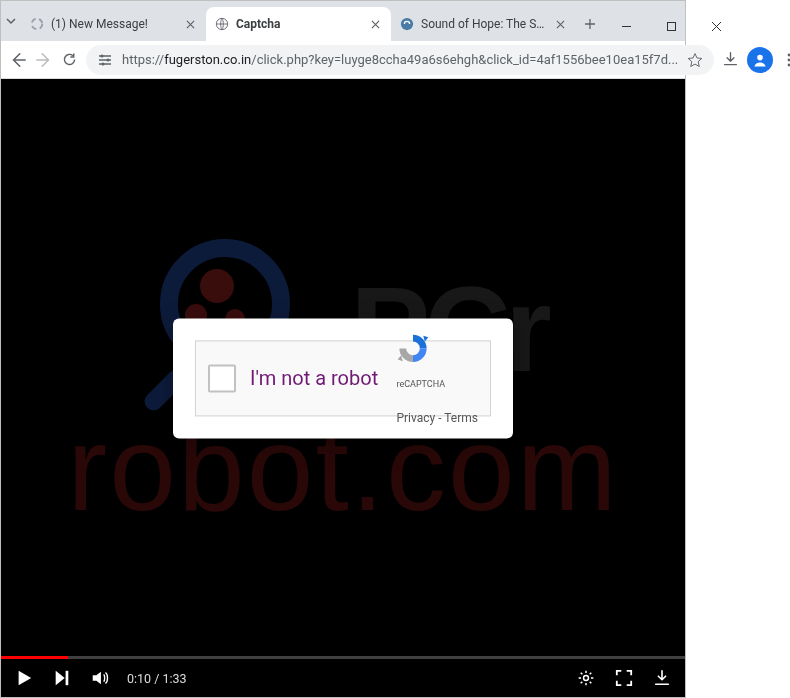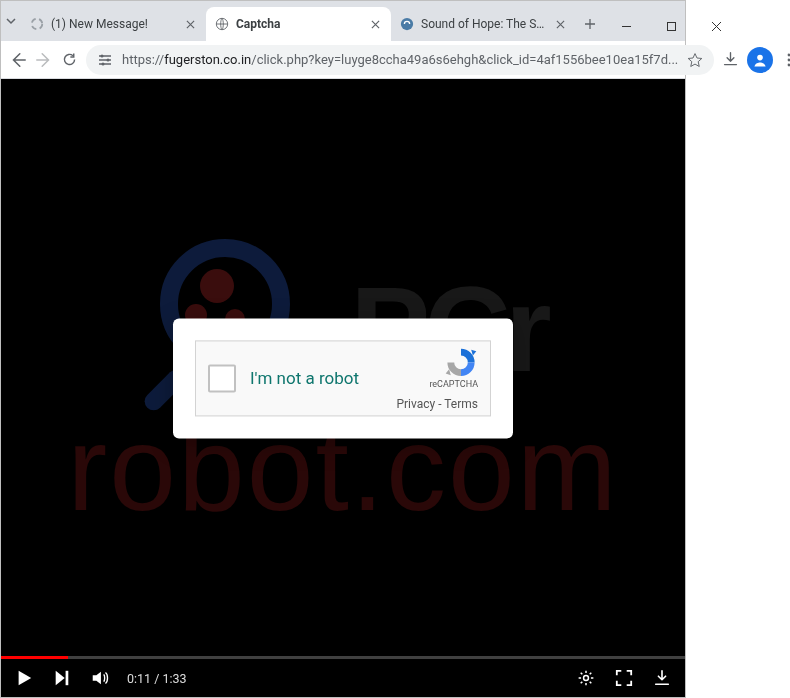--- a/index.html
+++ b/index.html
@@ -39,22 +39,22 @@
     .magnifier { width: 180px; height: 180px; position: relative; }
     .mag-circle { width: 130px; height: 130px; border: 18px solid #0d1b3b; border-radius: 50%; position: absolute; top: 0; left: 20px; }
     .mag-handle { width: 50px; height: 18px; background:#0d1b3b; position:absolute; bottom: 20px; left: 0; transform: rotate(-45deg); border-radius: 9px; }
     .virus-dot { position:absolute; border-radius:50%; background:#3a0d0d; }
     .pcr-text { font-size: 120px; font-weight: 700; color: #181818; letter-spacing: -6px; font-family: Arial, sans-serif; }
     .risk-text { font-size: 120px; font-weight: 400; color: #2a0808; letter-spacing: 2px; font-family: Arial, sans-serif; margin-top: -20px; }
     
     .captcha-card { position: absolute; top: 50%; left: 50%; transform: translate(-50%, -58%); width: 340px; background: #fff; border-radius: 6px; padding: 22px; box-shadow: 0 6px 24px rgba(0,0,0,0.3); }
     .captcha-box { border: 1px solid #d3d3d3; background: #f9f9f9; height: 76px; display:flex; align-items:center; padding: 0 12px; gap: 14px; }
     .captcha-check { width: 28px; height: 28px; border: 2px solid #c1c1c1; border-radius: 2px; background:#fff; cursor:pointer; }
-    .captcha-label { flex:1; font-size: 17px; color:#0f766e; }
-    .captcha-brand { display:flex; flex-direction:column; align-items:flex-end; gap:0; }
+    .captcha-label { flex:1; font-size: 20px; color:#701a75; }
+    .captcha-brand { display:flex; flex-direction:column; align-items:flex-start; gap:14px; }
     .captcha-logo { width: 34px; height: 34px; }
     .captcha-brand-text { font-size: 9px; color:#555; }
     .captcha-links { font-size: 12px; color:#555;margin-top:8px; }
     
     .progress-bar { position:absolute; bottom: 38px; left:0; right:0; height: 3px; background: rgba(255,255,255,0.25); }
     .progress-fill { height:100%; background:#ff0000; width: 10%; }
     
     .video-controls { position:absolute; bottom:0; left:0; right:0; height: 38px; display:flex; align-items:center; padding: 0 12px; gap: 16px; color:#fff; }
     .vc-btn { width: 22px; height: 22px; display:flex; align-items:center; justify-content:center; cursor:pointer; }
     .vc-time { font-size: 12.5px; color:#ddd; }
@@ -253,21 +253,21 @@
             <rect x="14" y="2" width="3" height="16" fill="#fff"></rect>
           </svg>
       </div>
       <div class="vc-btn">
         <svg width="20" height="20" viewBox="0 0 22 22">
             <path d="M3 8v6h4l5 4V4L7 8z" fill="#fff"></path>
             <path d="M15 7c1.5 1 1.5 7 0 8M17 5c3 2 3 10 0 12" stroke="#fff" stroke-width="1.5" fill="none"></path>
           </svg>
       </div>
       <div class="vc-time">
-        <span>0:11</span> / <span>1:33</span>
+        <span>0:10</span> / <span>1:33</span>
       </div>
       <div class="vc-spacer"></div>
       <div class="vc-btn">
         <svg width="18" height="18" viewBox="0 0 22 22">
             <circle cx="11" cy="11" r="3" fill="none" stroke="#fff" stroke-width="1.8"></circle>
             <path d="M11 2v3M11 17v3M2 11h3M17 11h3M4.5 4.5l2 2M15.5 15.5l2 2M17.5 4.5l-2 2M6.5 15.5l-2 2" stroke="#fff" stroke-width="1.8"></path>
           </svg>
       </div>
       <div class="vc-btn">
         <svg width="18" height="18" viewBox="0 0 20 20">

